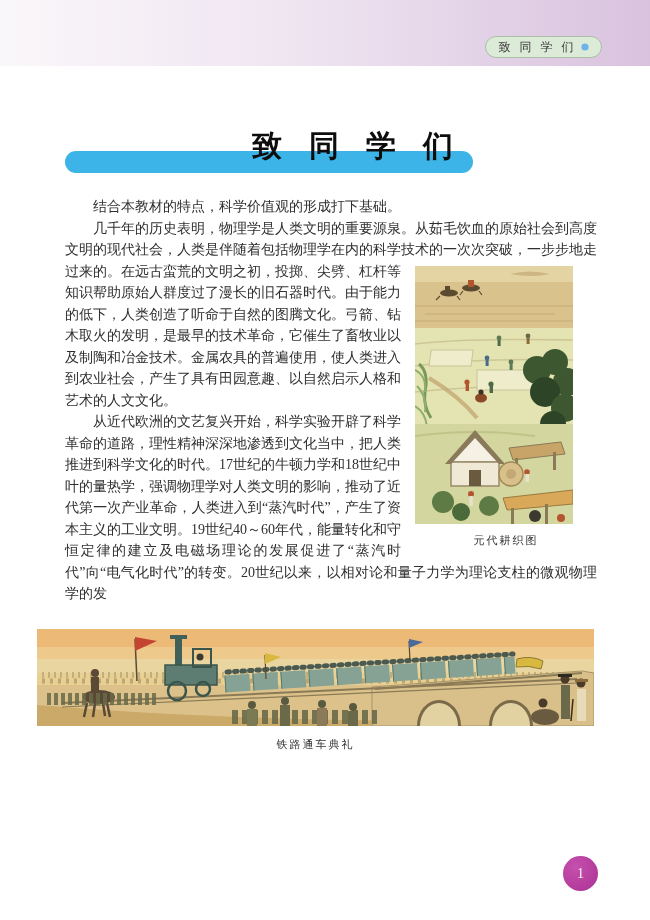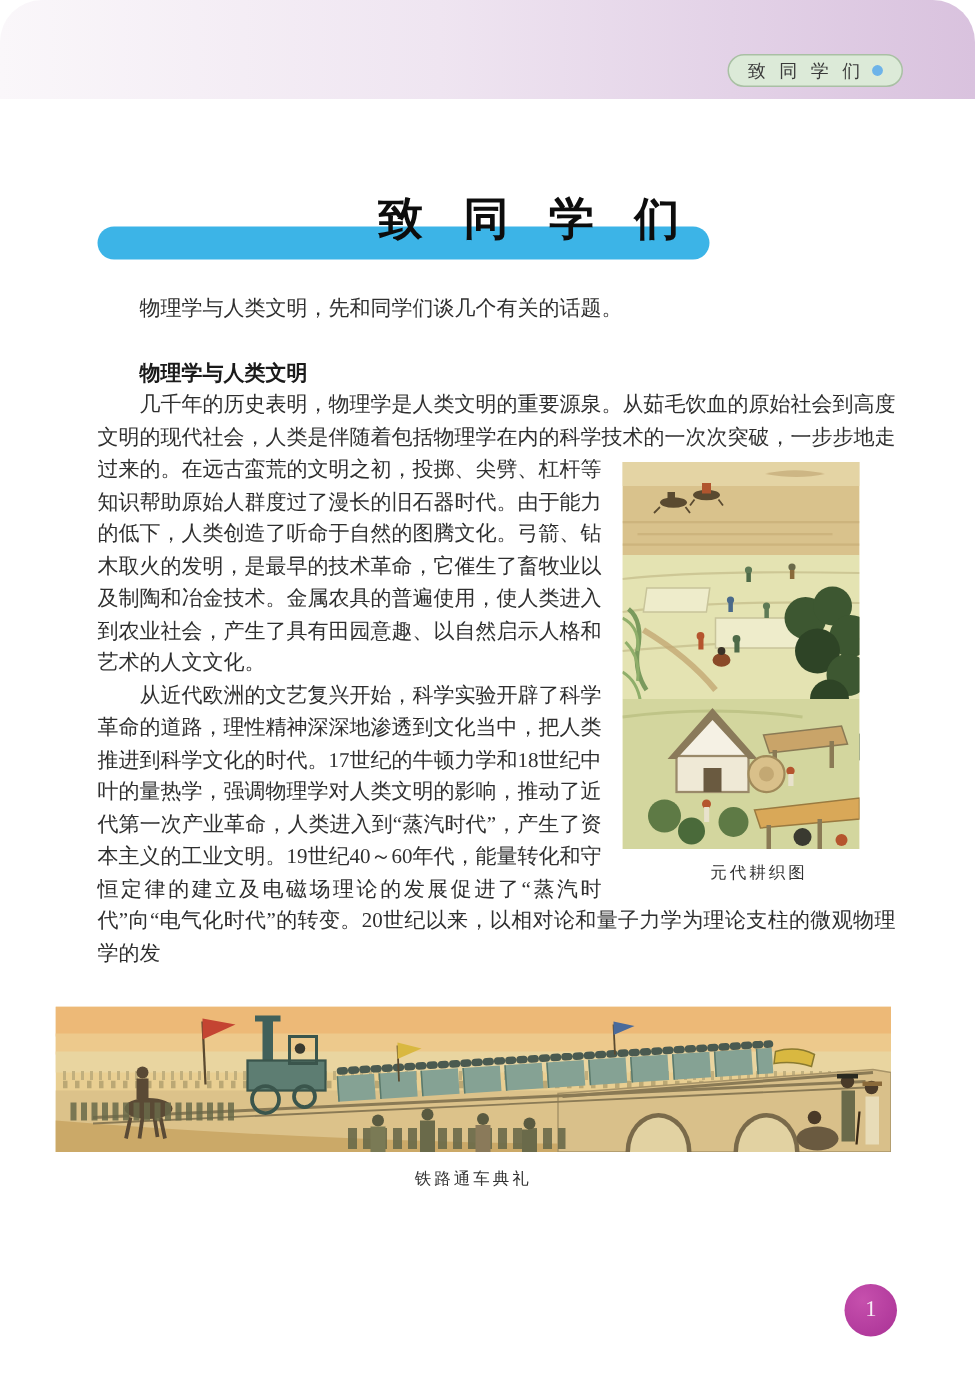--- a/index.html
+++ b/index.html
@@ -1,17 +1,17 @@
 <!DOCTYPE html>
 <html><head>
 <meta charset="utf-8">
 <style>
   html,body{margin:0;padding:0;}
   body{width:650px;height:920px;background:#fff;font-family:"Liberation Serif",serif;}
-  .page{position:relative;width:650px;height:920px;background:#ffffff;overflow:hidden;border-radius:28px;}
+  .page{position:relative;width:650px;height:920px;background:#ffffff;overflow:hidden;}
 
   
   .header-band{position:absolute;left:0;top:0;width:650px;height:66px;
     background:linear-gradient(to right,#faf7fa 0%,#efe5f1 45%,#e3d2e7 75%,#d9c2de 100%);}
   .tab-pill{position:absolute;top:36px;right:48px;width:115px;height:20px;
     background:#dcead8;border:1px solid #a9c0a4;border-radius:11px;
     display:flex;align-items:center;justify-content:center;
     font-family:"Liberation Sans",sans-serif;font-size:12px;color:#3a3a3a;letter-spacing:9px;}
   .tab-pill .dot{width:8px;height:8px;margin-left:-2px;flex:0 0 auto;}
 
@@ -58,23 +58,22 @@
       <svg class="dot" viewBox="0 0 8 8">
         <circle cx="4" cy="4" r="3.6" fill="#6db3e9"></circle>
       </svg>
     </div>
   </div>
 
   <div class="title-banner"></div>
   <div class="page-title">致同学们</div>
 
   <div class="content">
-    <p class="para">物理学与人类文明，先和同学们谈几个有关的话题。</p>
-
-    <p class="sec-heading">物理学与人类文明</p>
+    <p class="para">结合本教材的特点，科学价值观的形成打下基础。</p>
+
 
     <p class="para">
       <span class="painting-float">
         <span class="painting-spacer"></span>
         <svg viewBox="0 0 158 258">
           <rect x="0" y="0" width="158" height="258" fill="#e6daa9"></rect>
 
           <rect x="0" y="0" width="158" height="62" fill="#d9c28c"></rect>
           <rect x="0" y="0" width="158" height="16" fill="#e4d4a4"></rect>
           <path d="M0,40 h158 M10,48 h130 M0,55 h158" stroke="#c7ae76" stroke-width="1.5" fill="none" opacity="0.7"></path>

